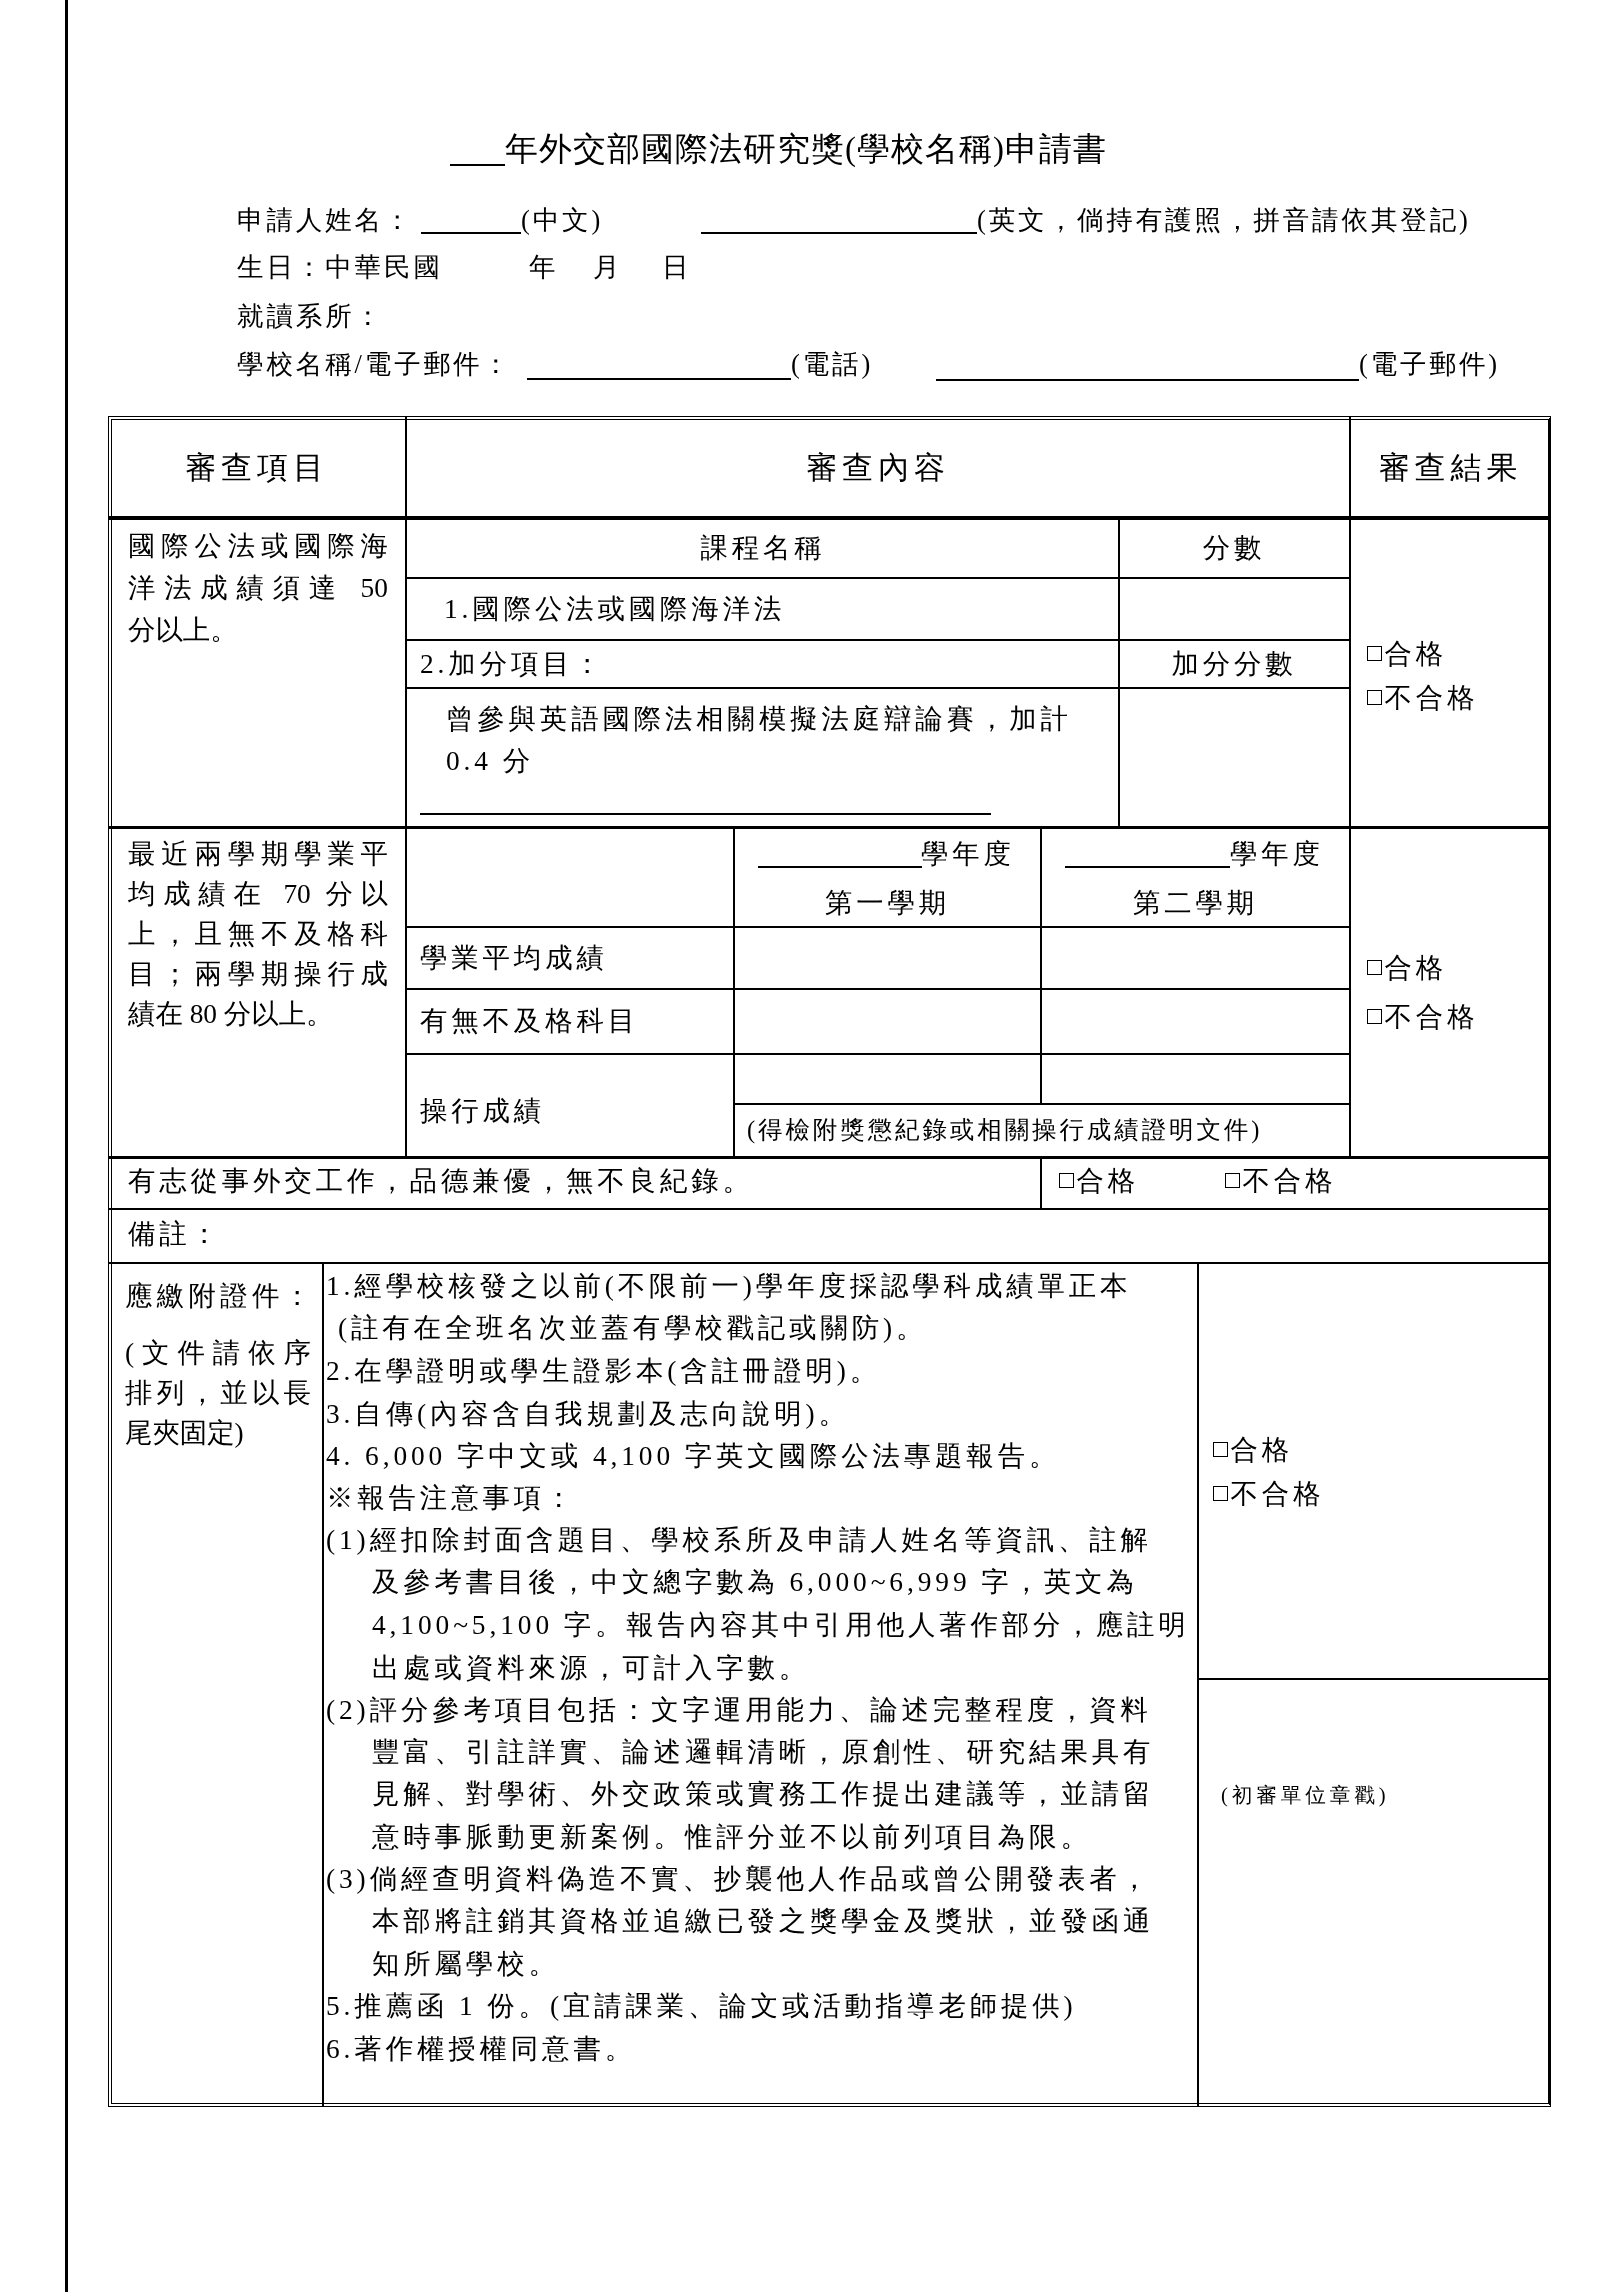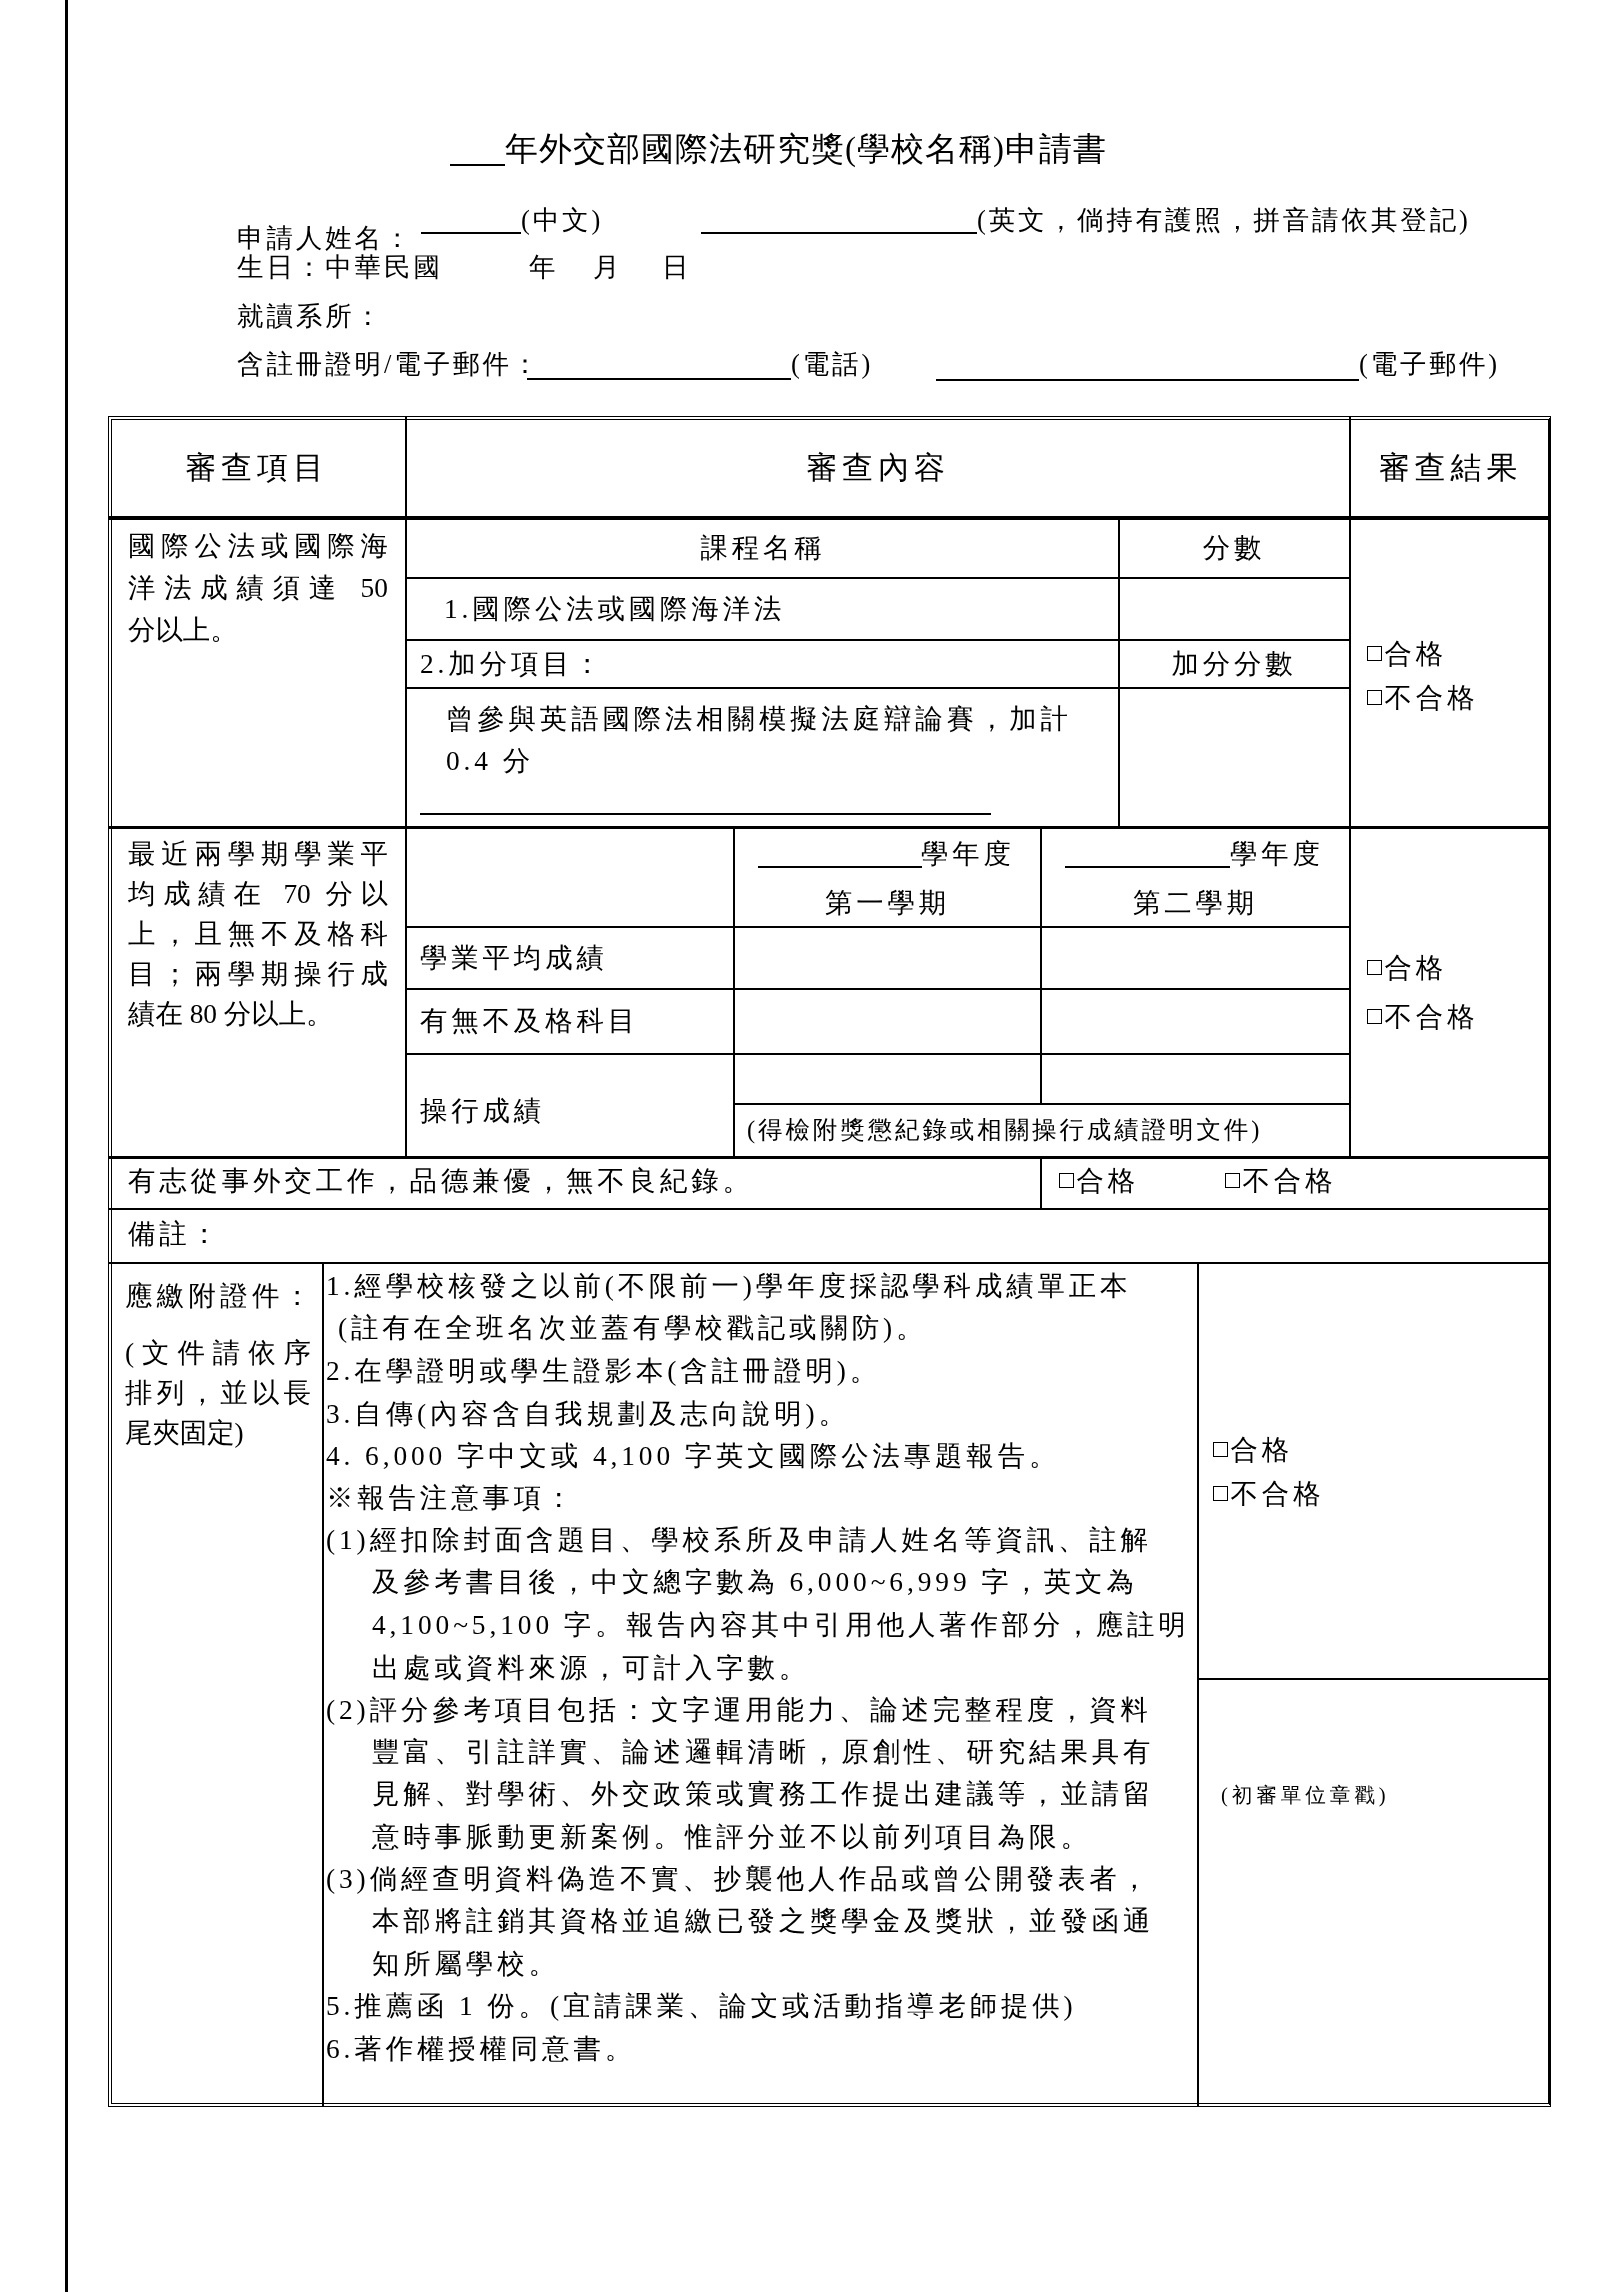--- a/index.html
+++ b/index.html
@@ -29,34 +29,34 @@
 <body>
 
 <div id="page">
 
   <div class="ln" style="left:65px;top:0;width:2.9px;height:2293px;"></div>
 
   <div id="title">
     <span class="year-blank"></span><span>年外交部國際法研究獎</span><span class="school">(學校名稱)</span><span>申請書</span>
   </div>
 
-  <div class="t hd" style="left:237px;top:201px;margin-top:18px;">申請人姓名：</div>
+  <div class="t hd" style="left:237px;top:201px;">申請人姓名：</div>
   <div class="blank" style="left:421px;top:201px;width:100px;"></div>
   <div class="t hd" style="left:521px;top:201px;">(中文)</div>
   <div class="blank" style="left:701px;top:201px;width:276px;"></div>
   <div class="t hd" style="left:977px;top:201px;">(英文，倘持有護照，拼音請依其登記)</div>
 
   <div class="t hd" style="left:237px;top:248px;">生日：中華民國</div>
   <div class="t hd" style="left:529px;top:248px;">年</div>
   <div class="t hd" style="left:593px;top:248px;">月</div>
   <div class="t hd" style="left:662px;top:248px;">日</div>
 
   <div class="t hd" style="left:237px;top:297px;">就讀系所：</div>
 
-  <div class="t hd" style="left:237px;top:345px;">含註冊證明/電子郵件：</div>
+  <div class="t hd" style="left:237px;top:345px;">學校名稱/電子郵件：</div>
   <div class="blank" style="left:527px;top:347px;width:264px;"></div>
   <div class="t hd" style="left:791px;top:345px;">(電話)</div>
   <div class="blank blank3" style="left:936px;top:348px;width:423px;"></div>
   <div class="t hd" style="left:1359px;top:345px;">(電子郵件)</div>
 
   <div id="table-frame"></div>
   <div class="ln" style="left:108px;top:516px;width:1443px;height:3.9px;"></div>
   <div class="ln" style="left:108px;top:826px;width:1443px;height:2.9px;"></div>
   <div class="ln" style="left:108px;top:1156px;width:1443px;height:2.9px;"></div>
   <div class="ln" style="left:108px;top:1208px;width:1443px;height:2px;"></div>

